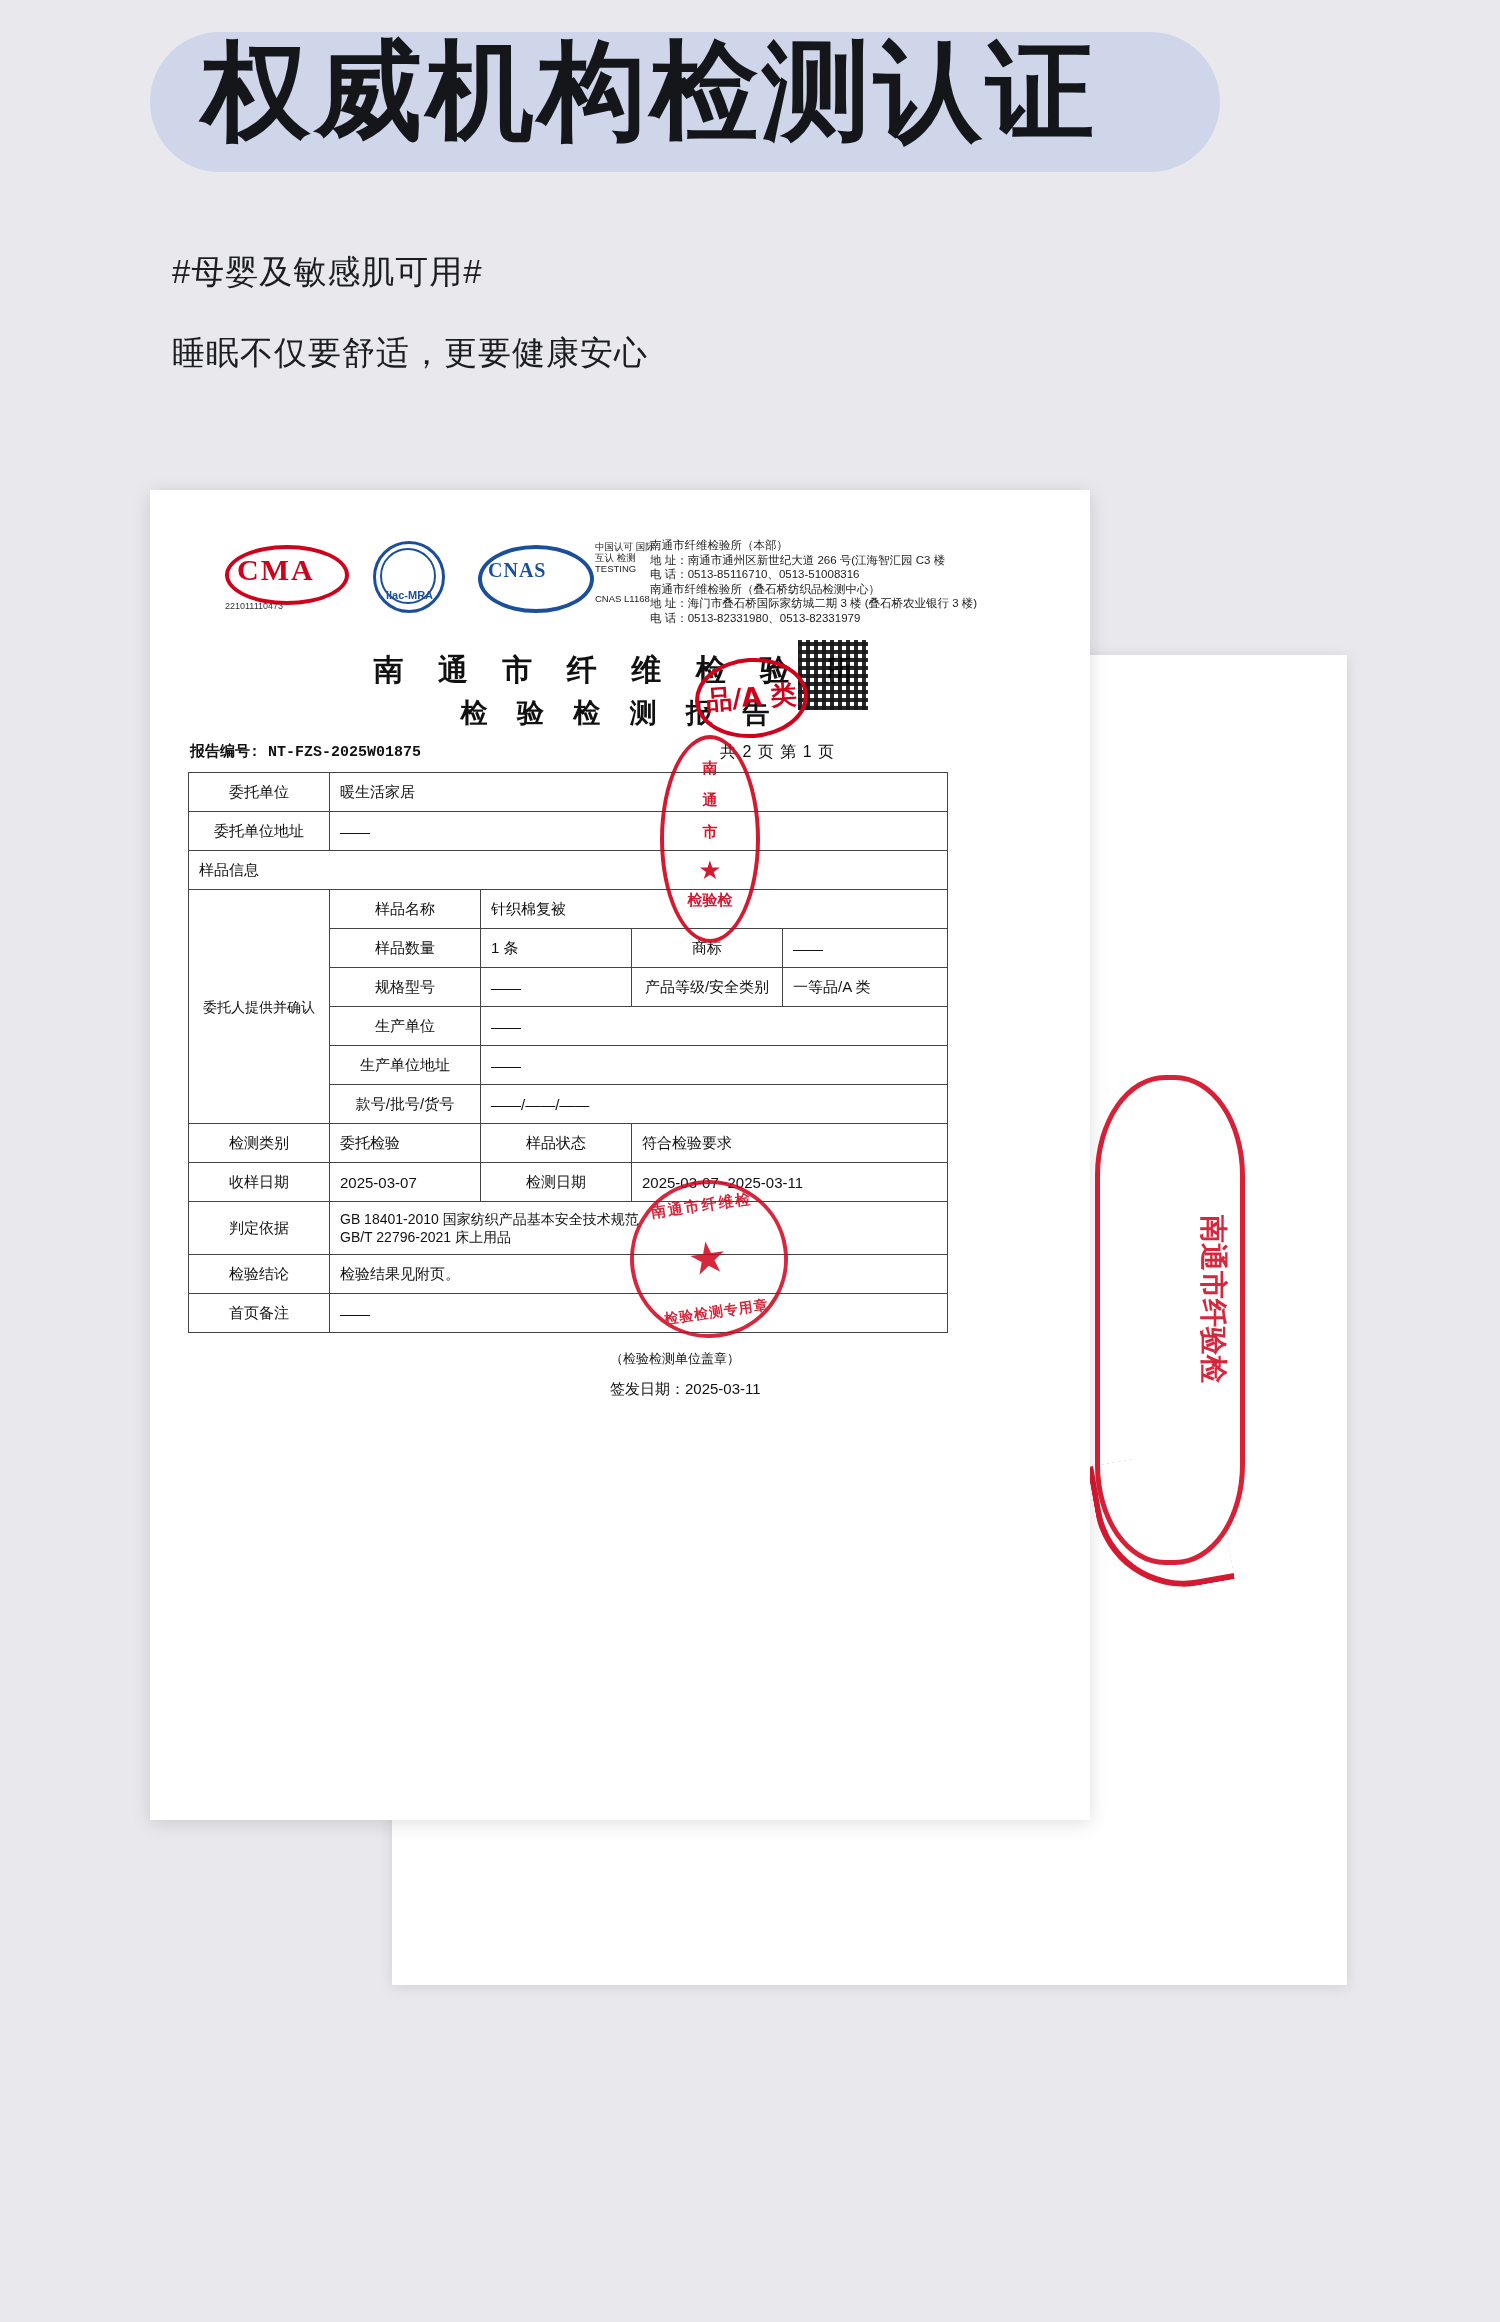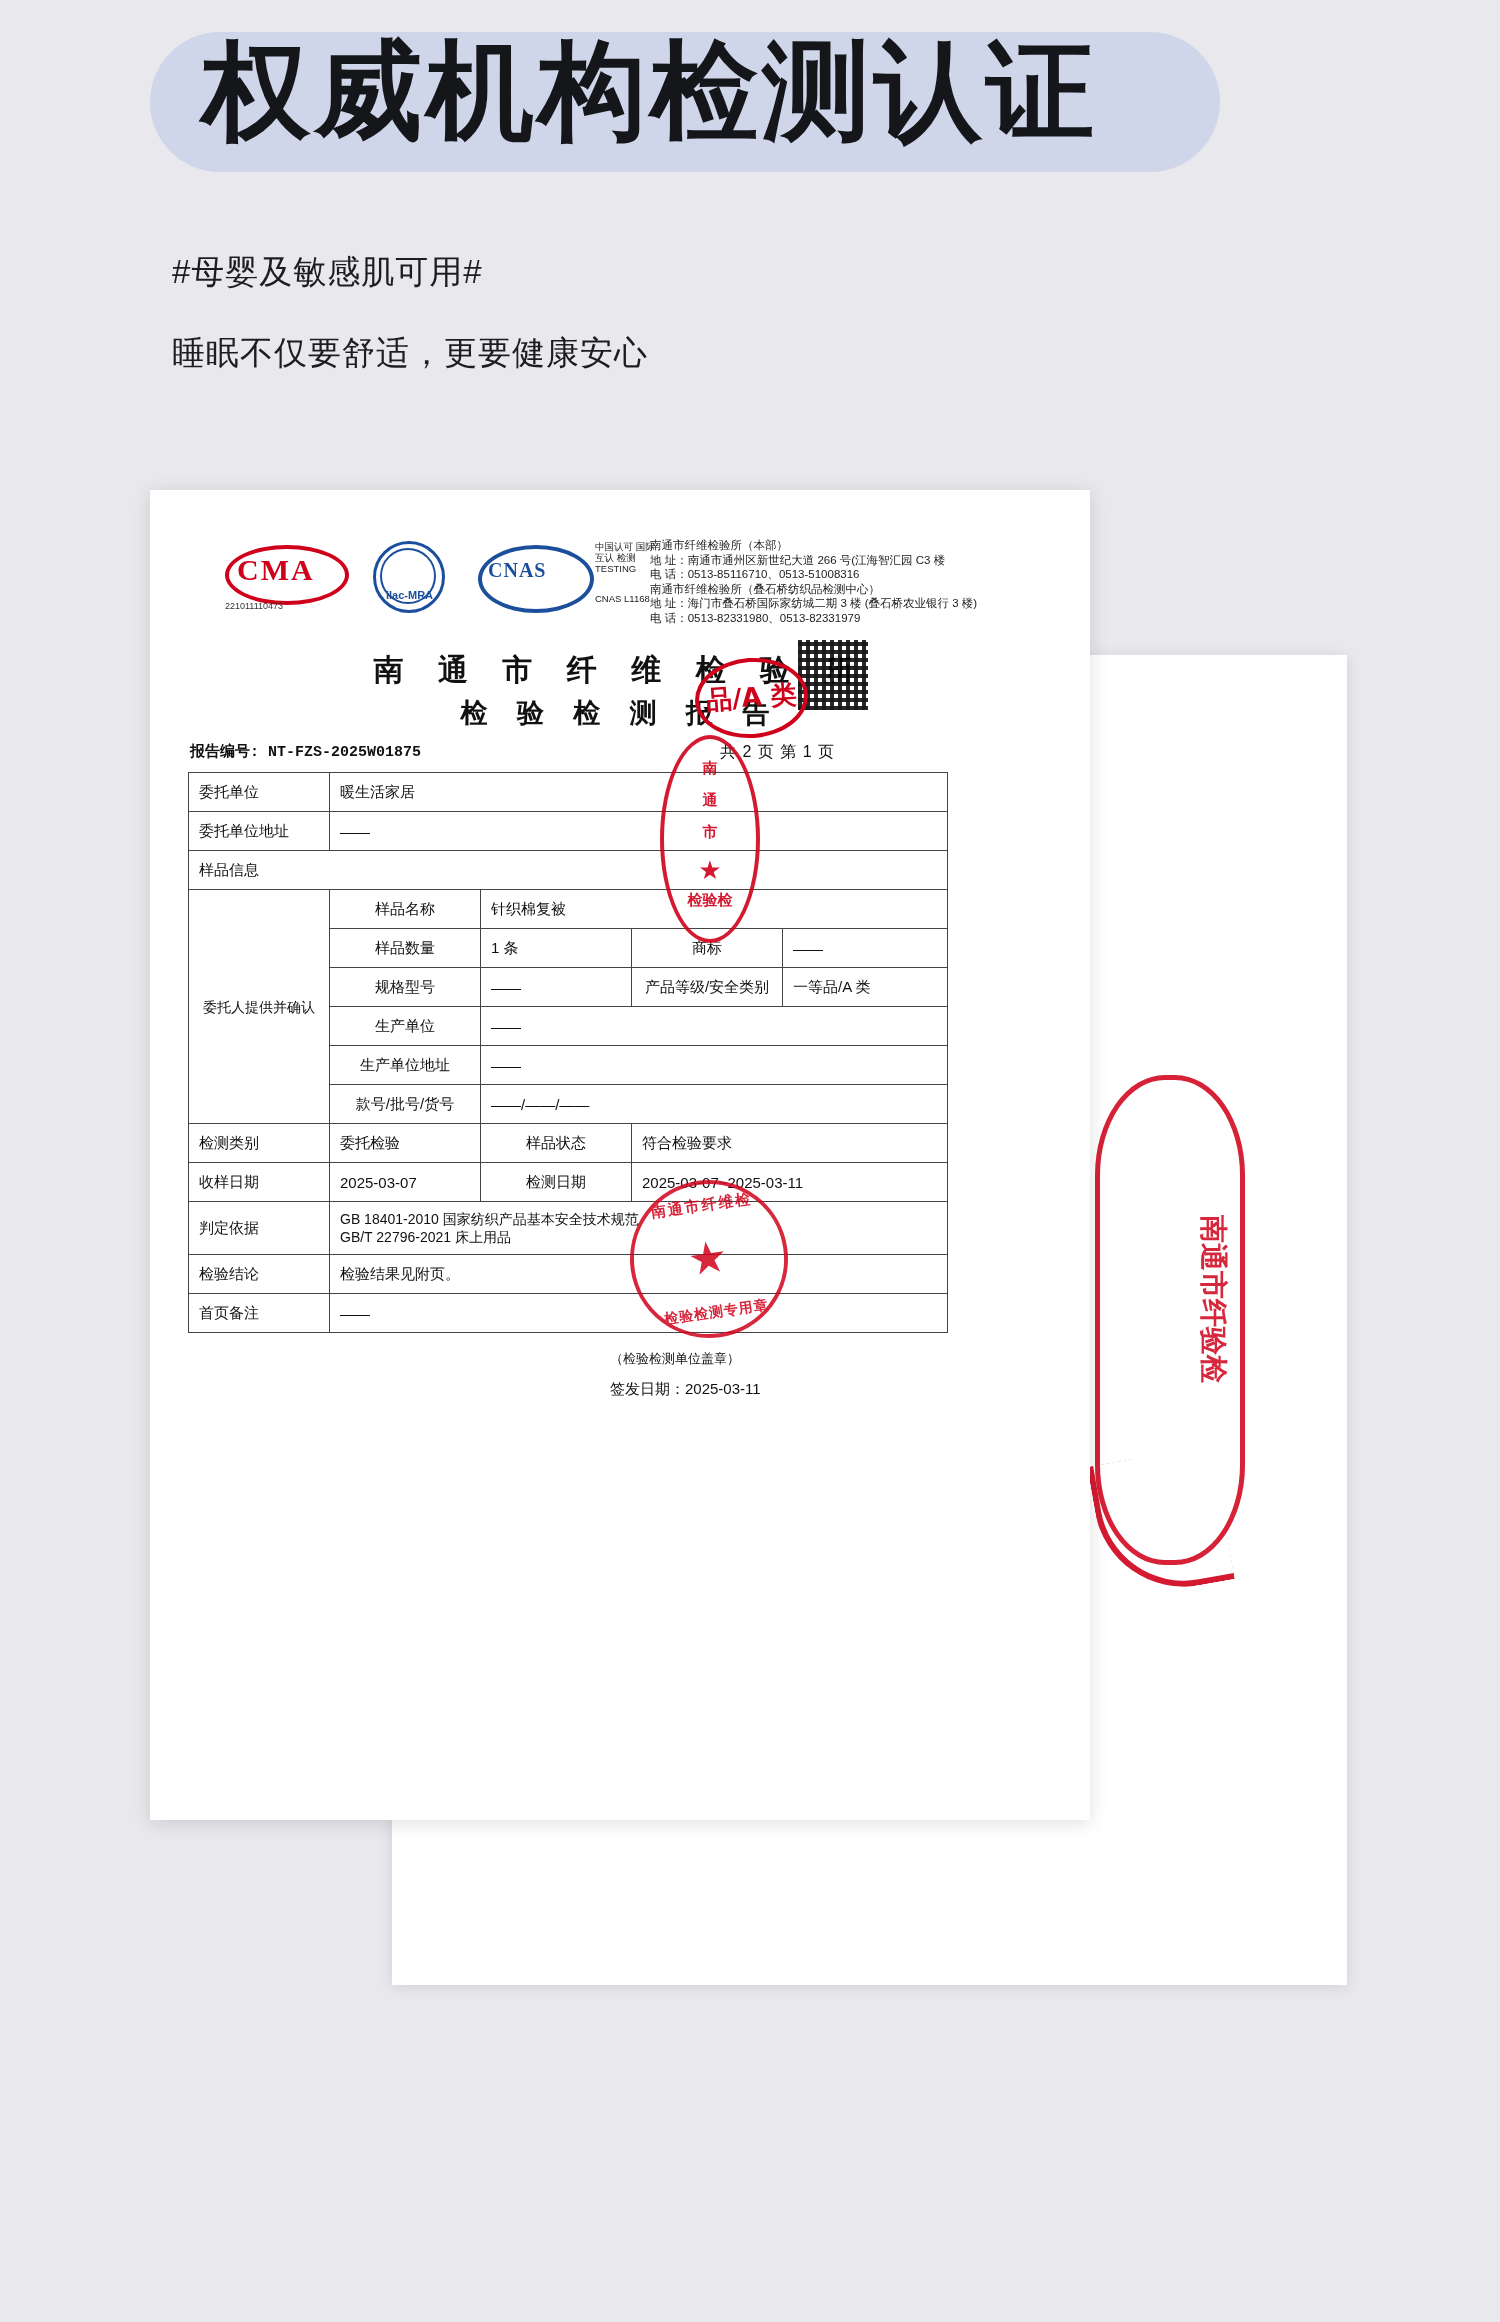--- a/index.html
+++ b/index.html
@@ -249,21 +249,21 @@
     border-collapse: collapse;
     font-size: 15px;
     color: #111;
   }
   .main-table td {
     border: 1px solid #444;
     padding: 4px 10px;
     height: 30px;
     vertical-align: middle;
   }
-  .lbl { width: 120px; white-space: nowrap;}
+  .lbl { width: 120px; text-align: center; white-space: nowrap;}
   .lbl2 { width: 130px; text-align: center; white-space: nowrap;}
   .sectionlbl { text-align: left; padding-left: 10px;}
   .side-v { width: 50px; text-align: center; font-size: 14px; line-height: 18px;}
   .concl-cell { height: 170px; vertical-align: top; padding-top: 24px; padding-left: 110px;}
   .sign-date { position:absolute; left: 430px; top: 735px; font-size: 15px; color:#111;}
 
   .footer-sign {
     position: absolute;
     left: 50px;
     top: 782px;

